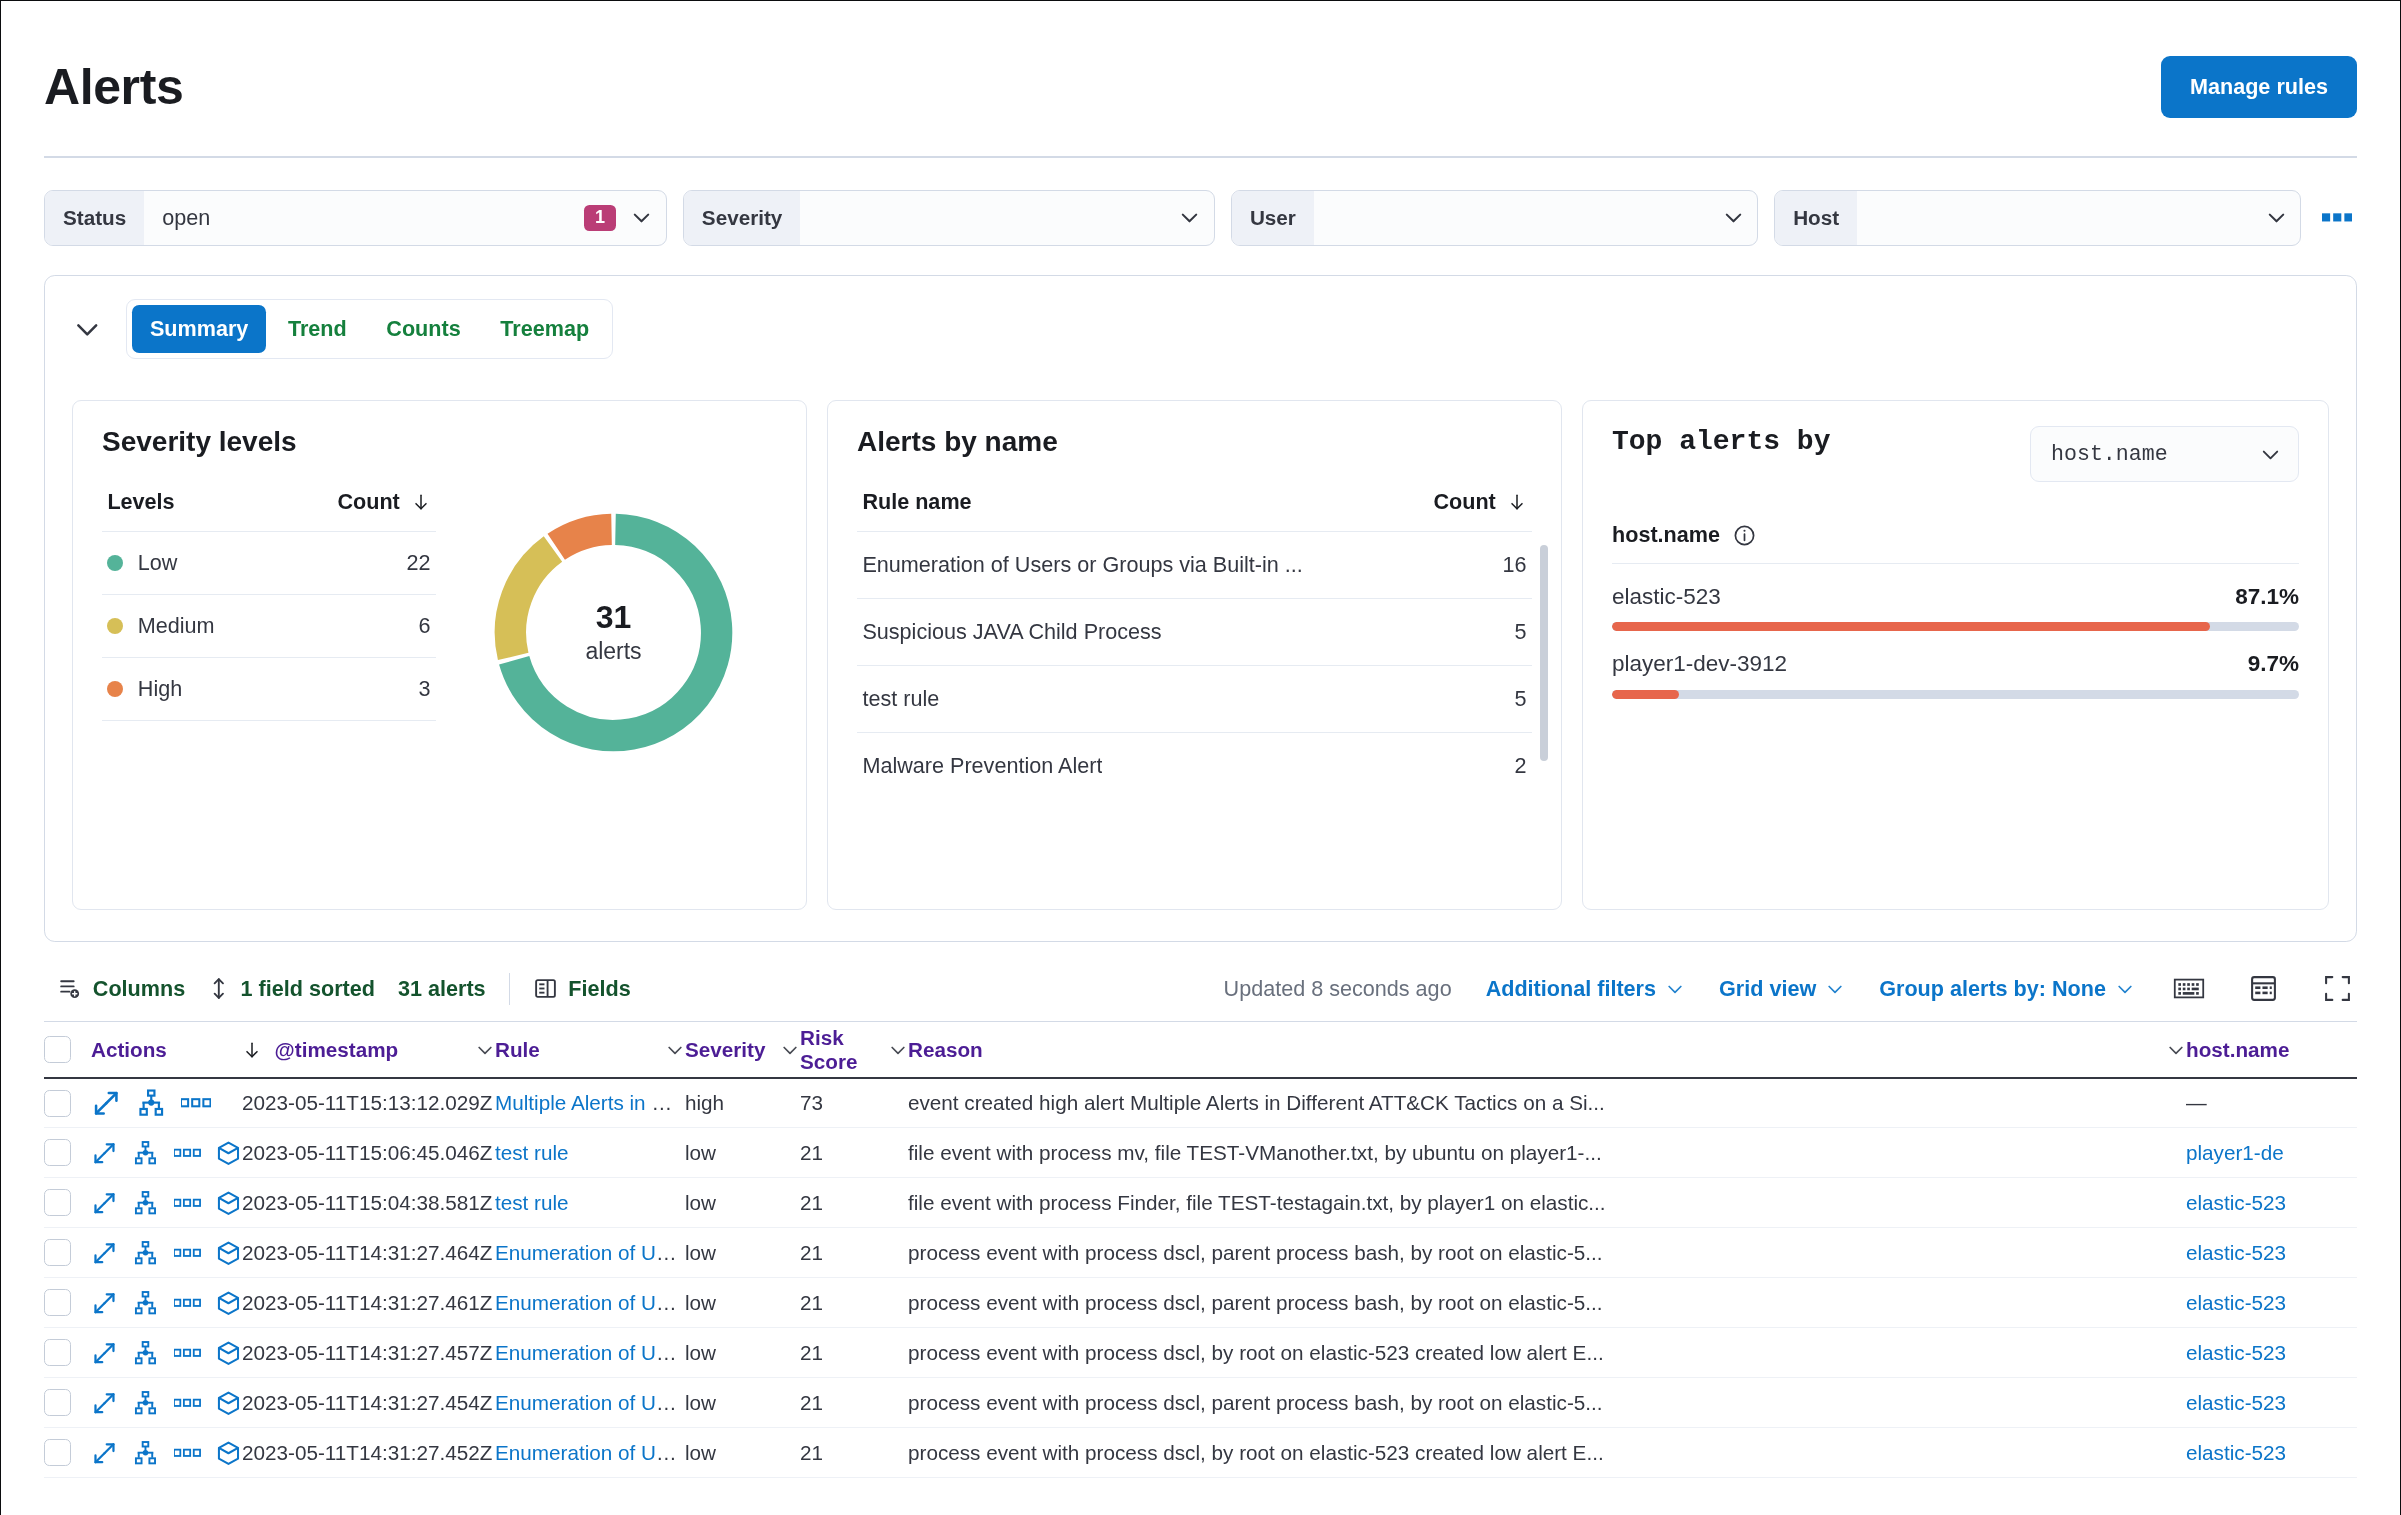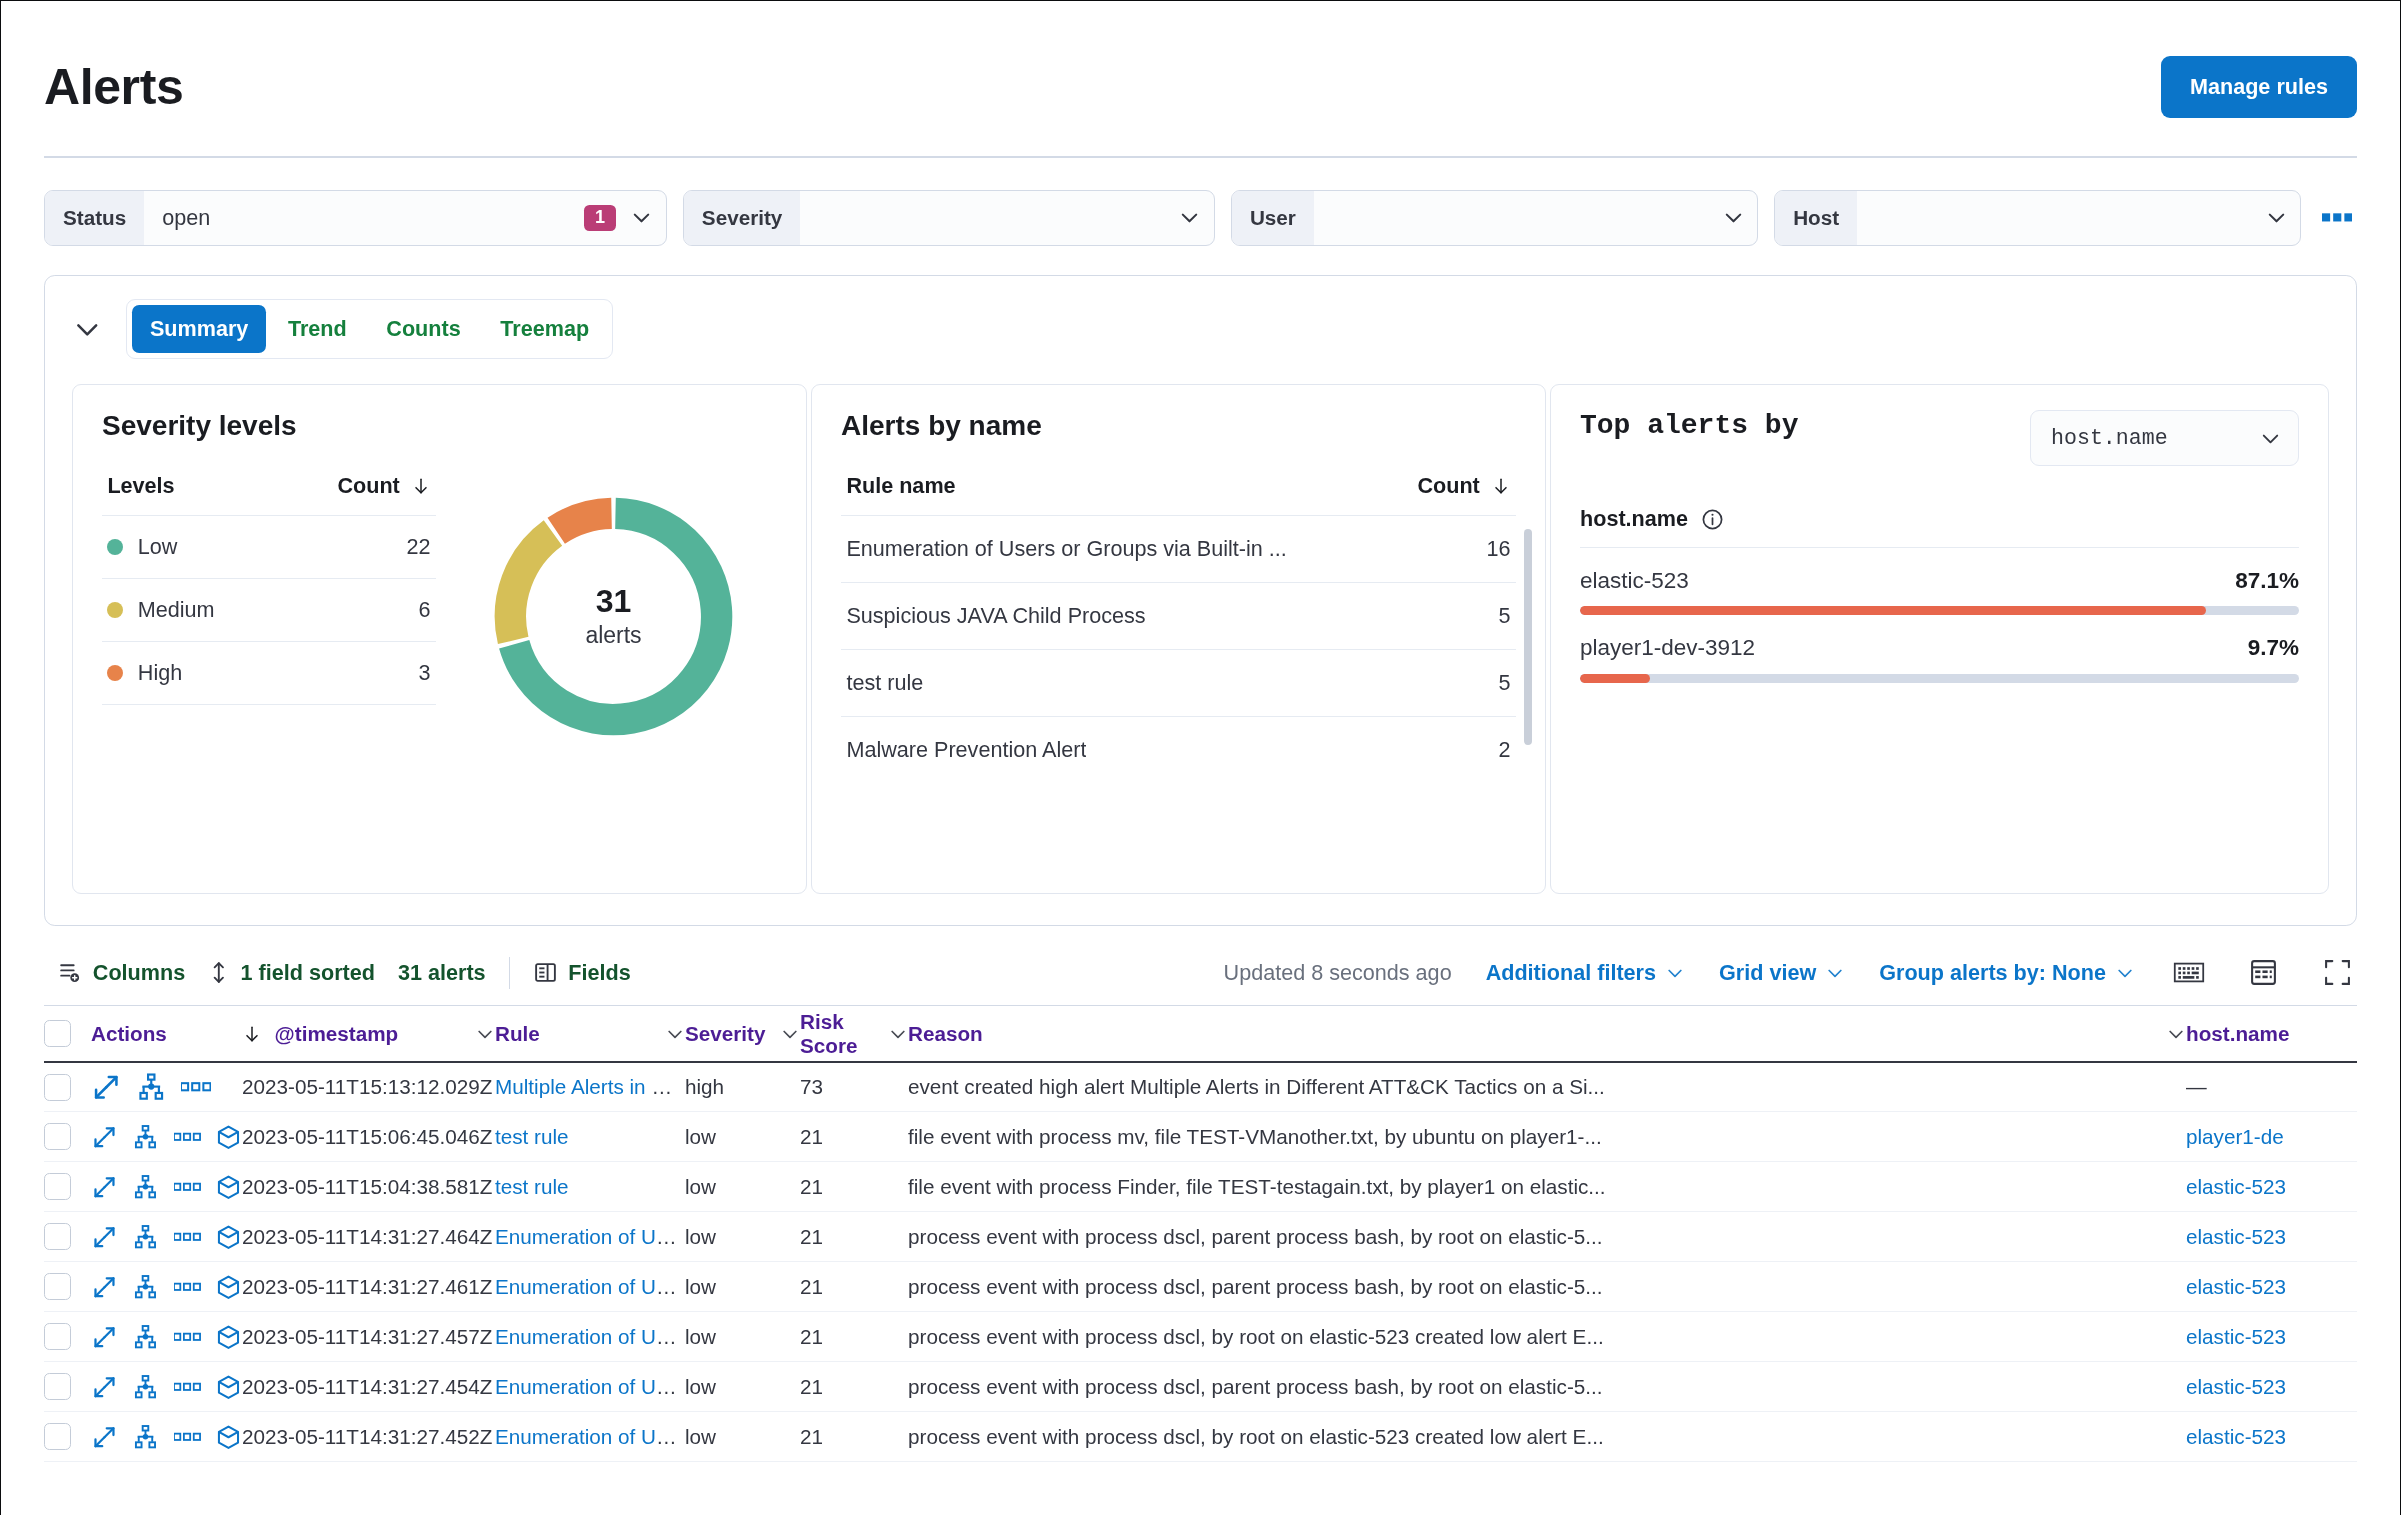--- a/index.html
+++ b/index.html
@@ -106,22 +106,22 @@
     font-size: 21.6px; font-weight: 700;
     color: #15803d; background: transparent;
     border: none; border-radius: 7.2px;
     padding: 10.8px 18px; cursor: pointer;
     font-family: "Liberation Sans", sans-serif;
     white-space: nowrap;
   }
   .tab.active { background: #0b75c9; color: #fff; }
 
   .cards {
-    display: flex; gap: 4px;
-    margin-top: 25px;
+    display: flex; gap: 20px;
+    margin-top: 41px;
   }
   .card {
     border: 0.9px solid #e1e6ef; border-radius: 9px;
     background: #fff;
     padding: 25px 29px;
     min-width: 0;
   }
   .card-sev { width: 735px; height: 510px; }
   .card-name { width: 735px; height: 510px; position: relative; }
   .card-top { flex: 1; height: 510px; }

